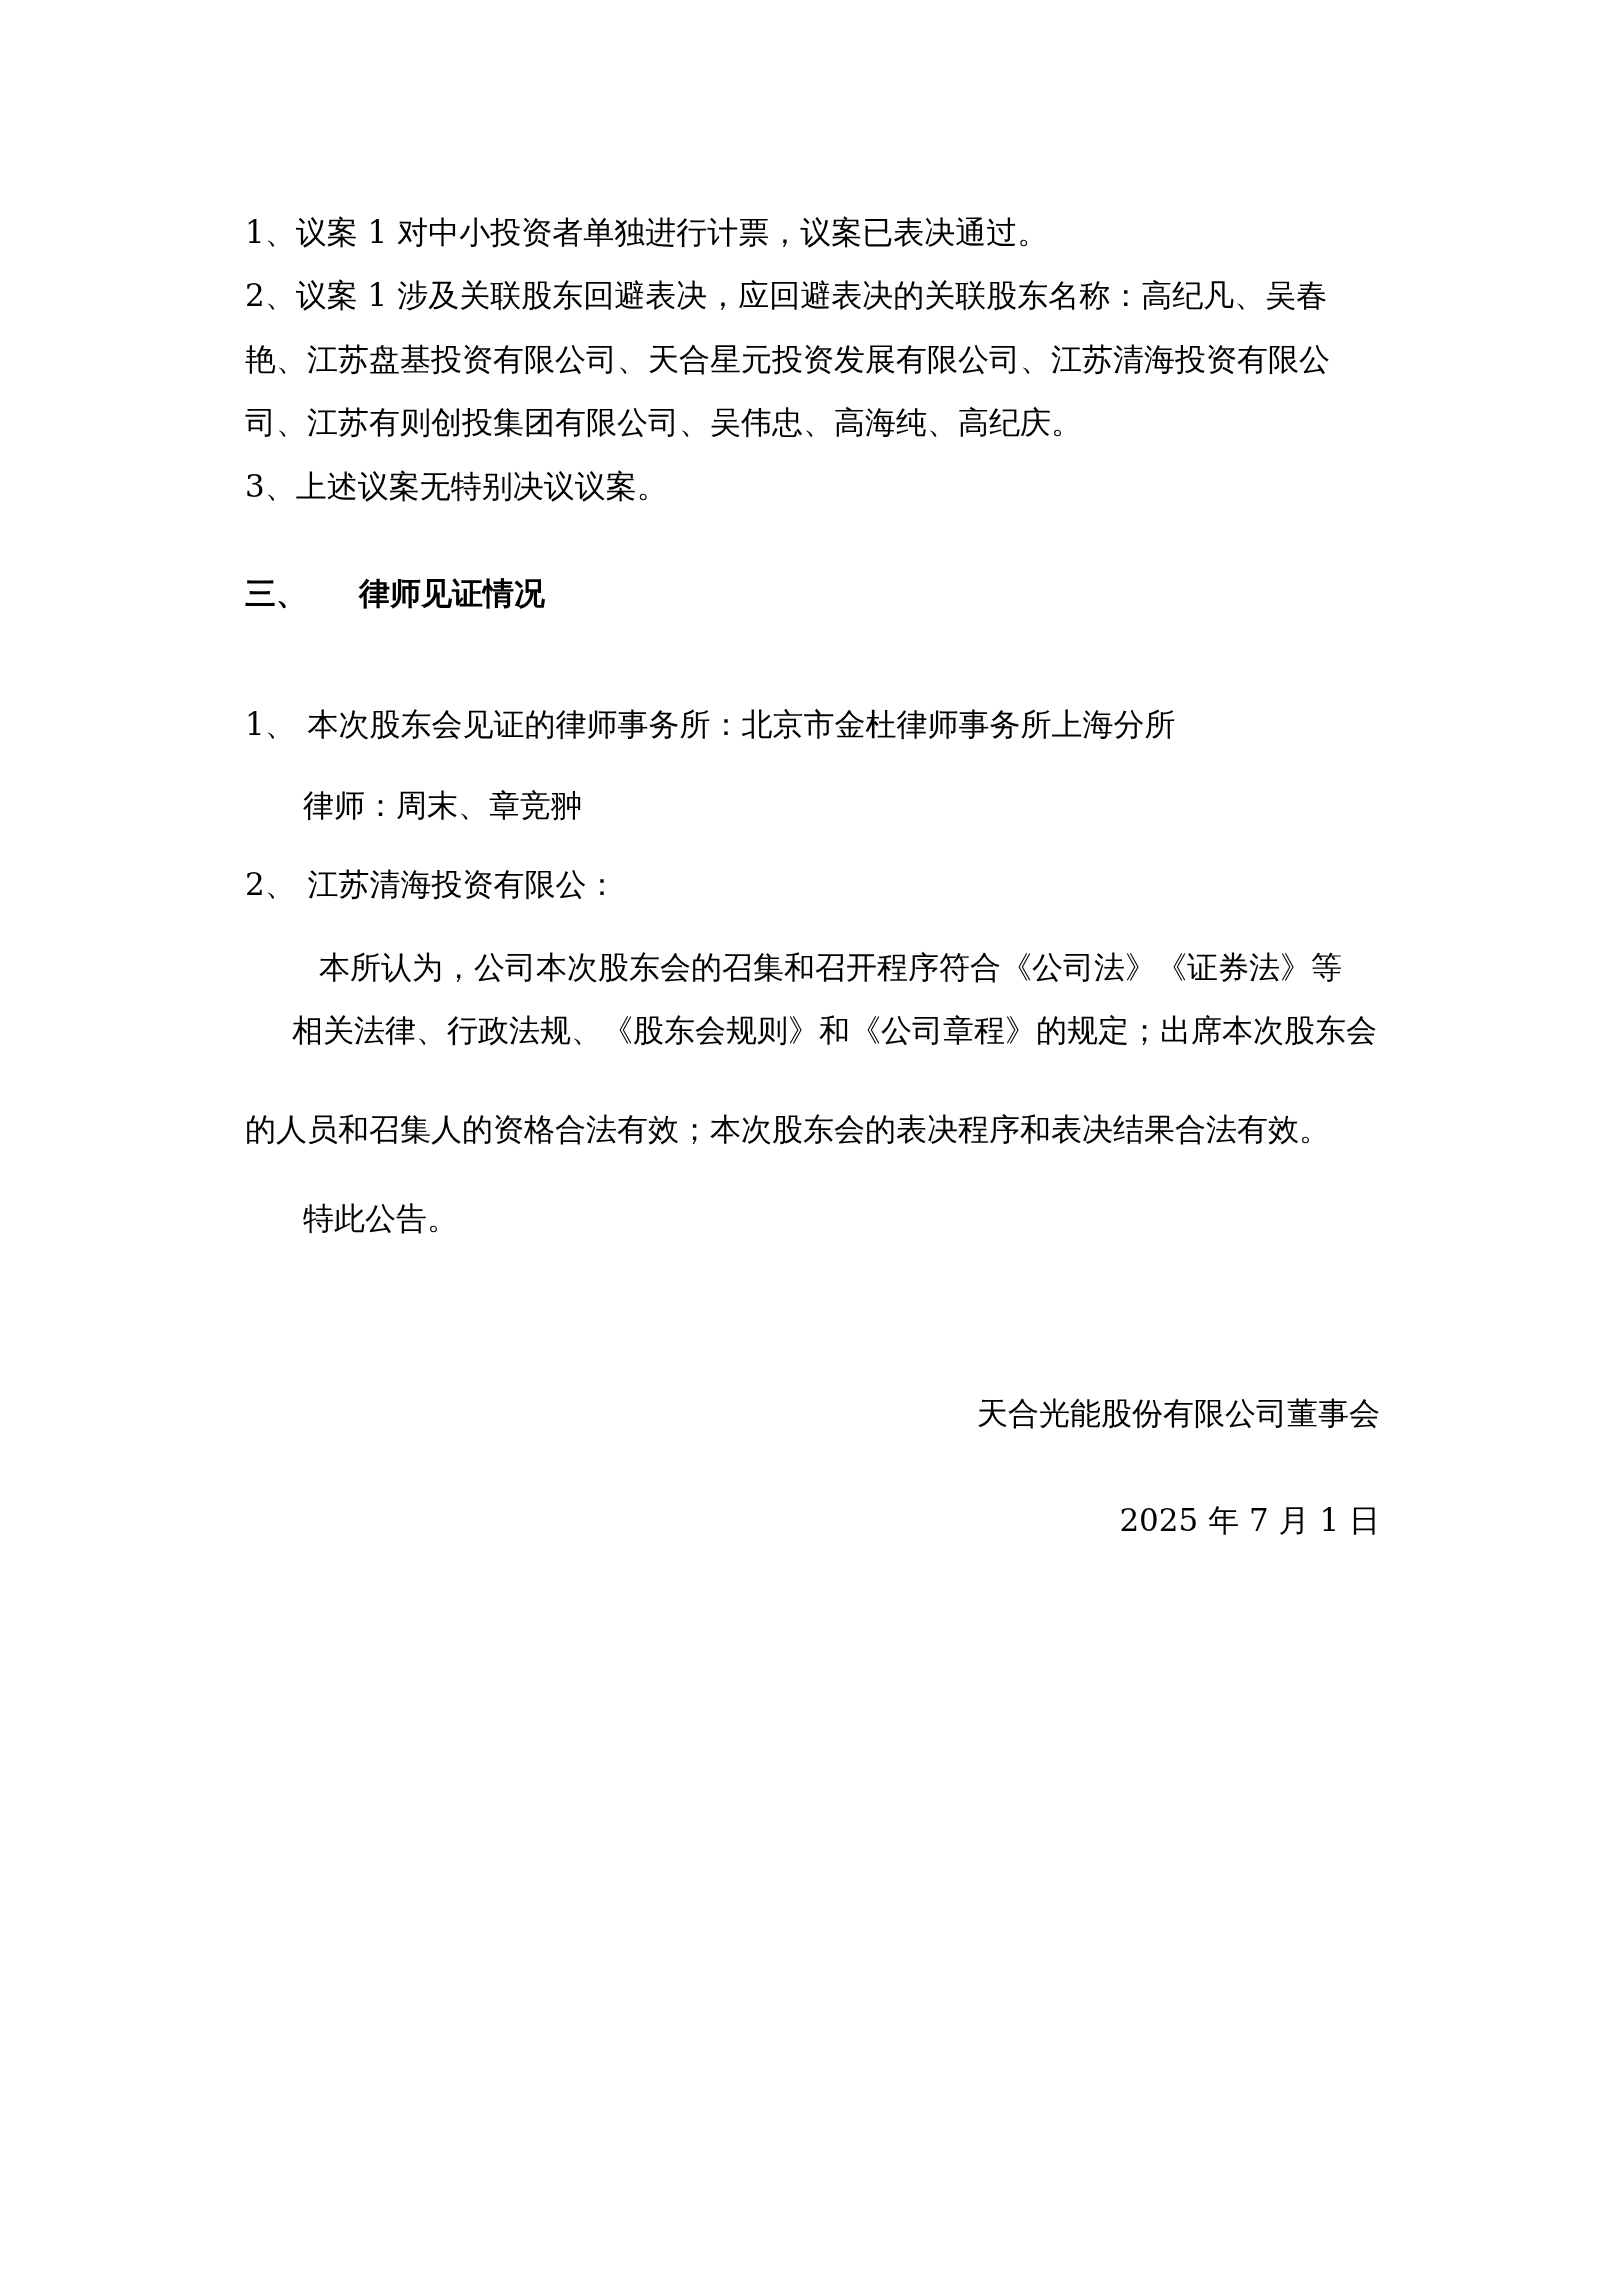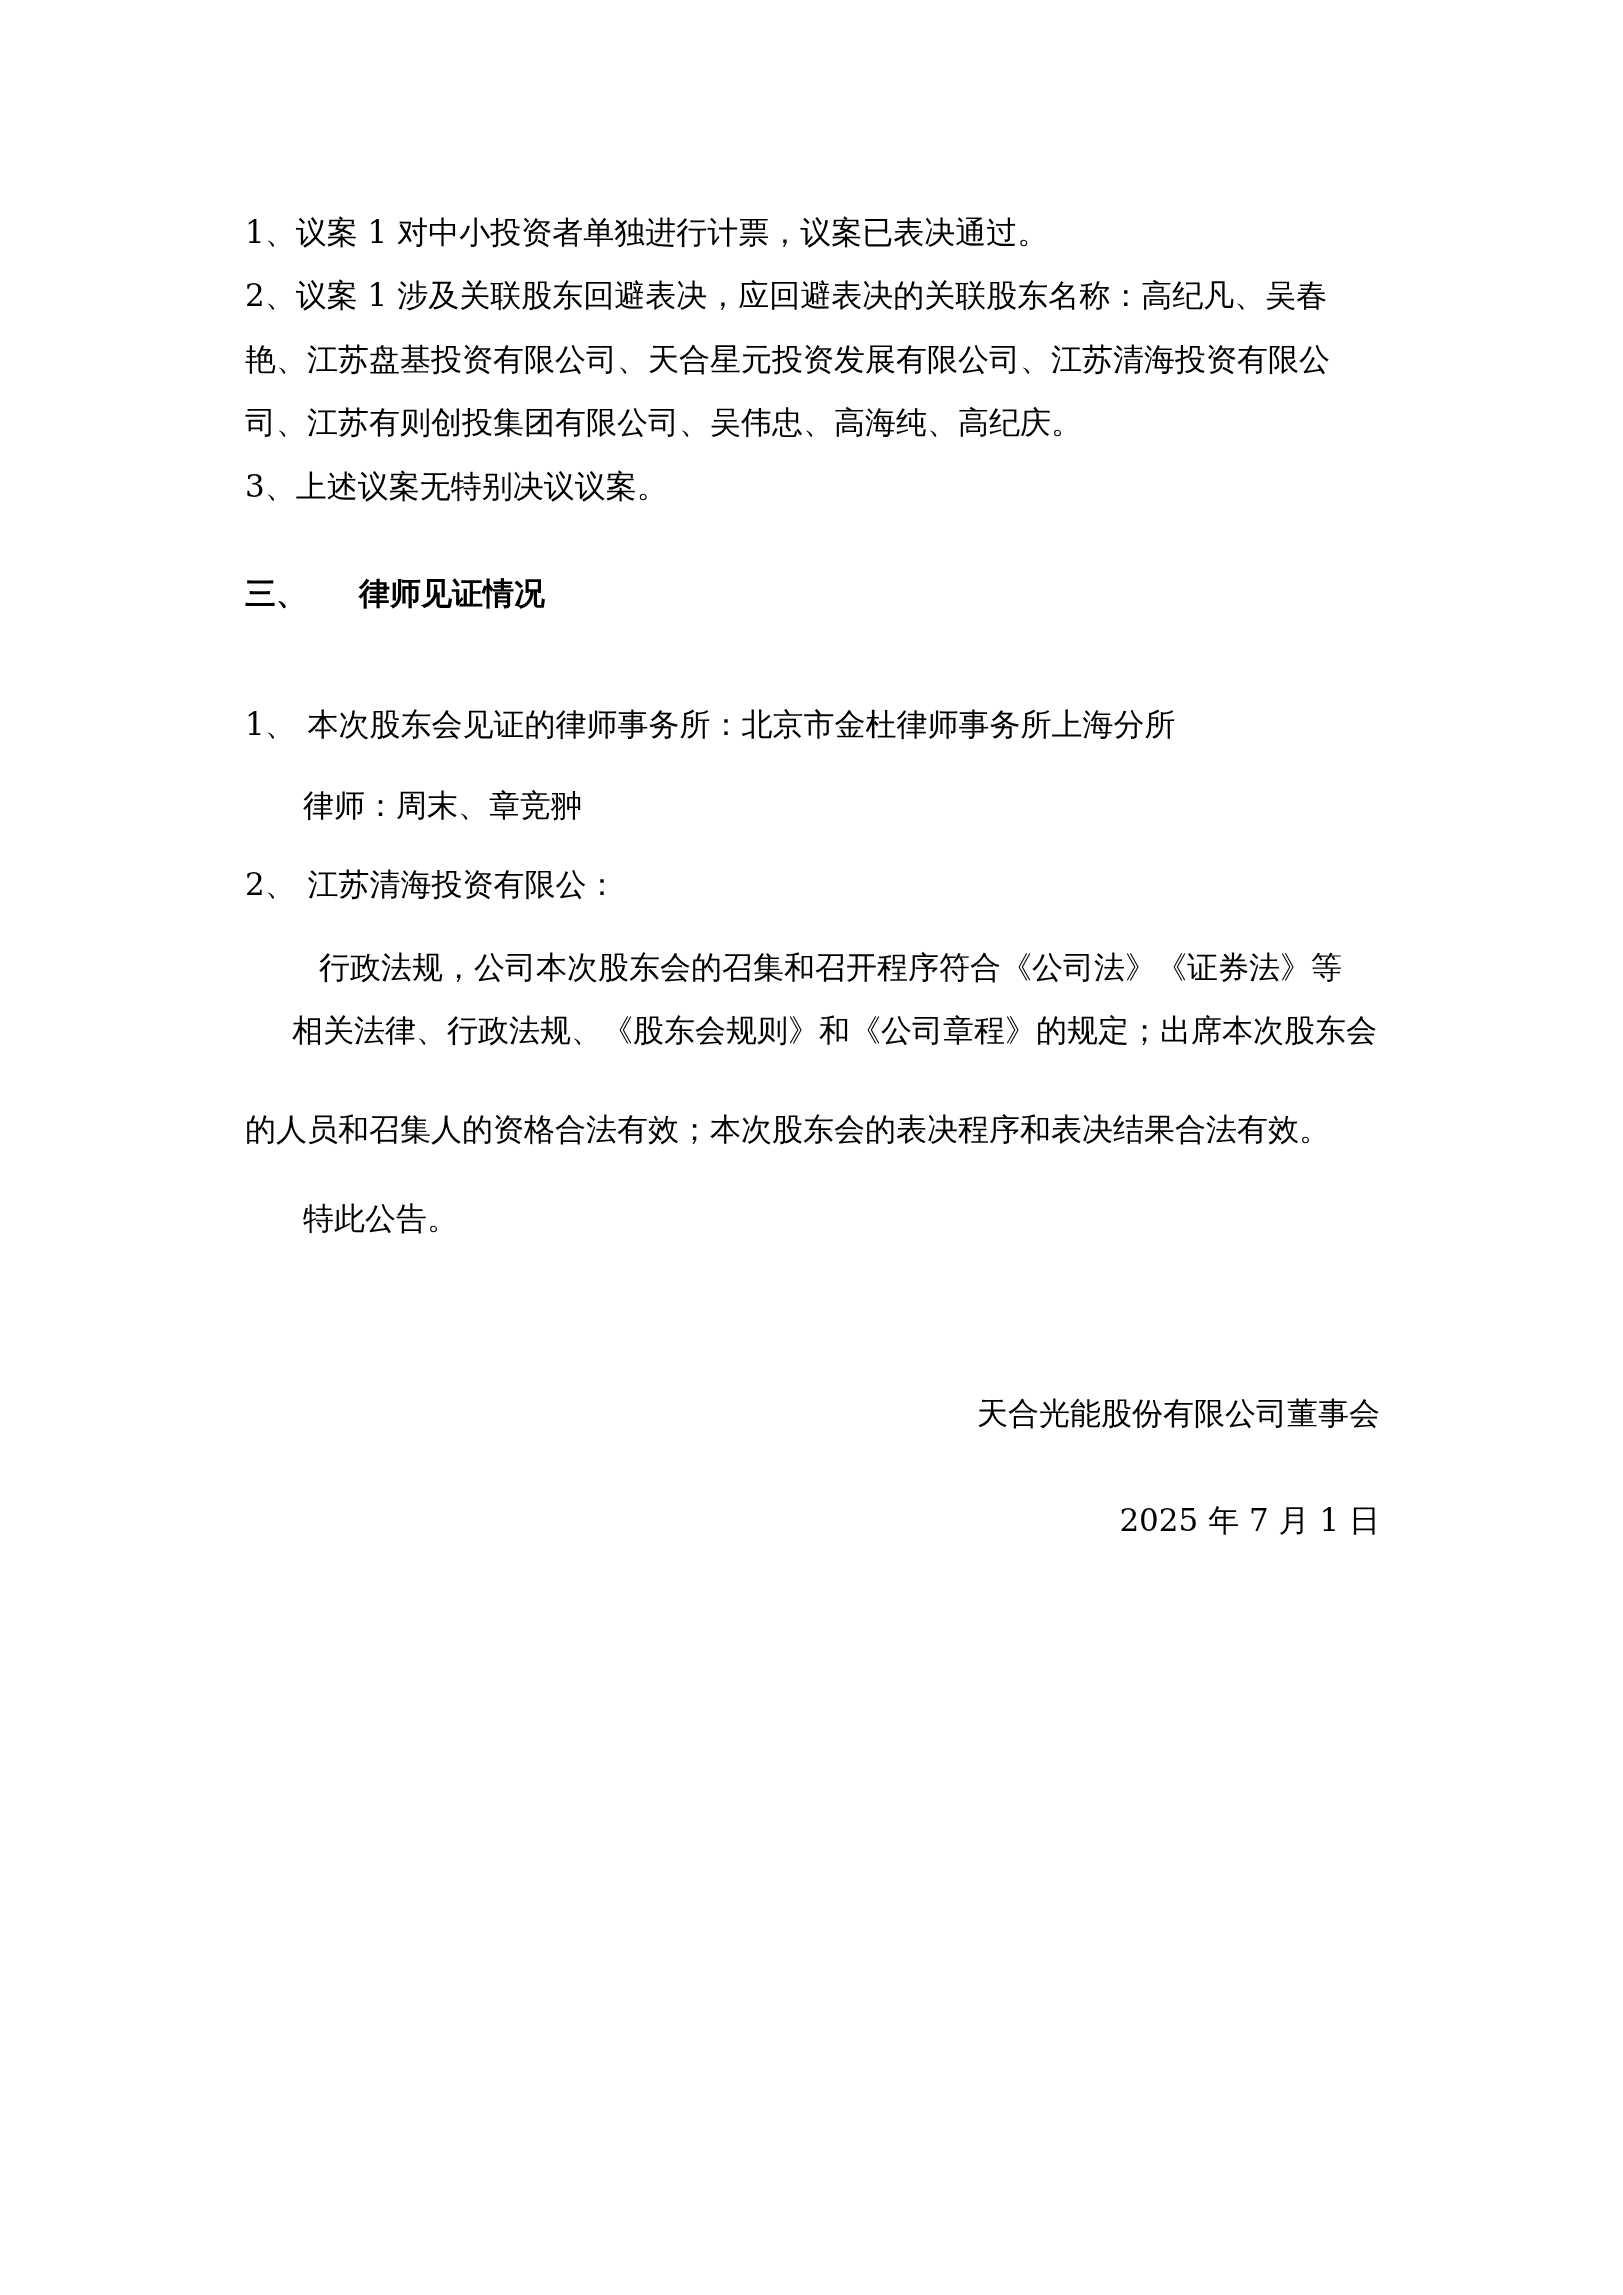--- a/index.html
+++ b/index.html
@@ -26,21 +26,21 @@
 
   <div class="line" style="top:705px;">
     <span>1、</span><span style="display:inline-block;width:11.8px;"></span><span>本次股东会见证的律师事务所：北京市金杜律师事务所上海分所</span>
   </div>
   <div class="line" style="top:786px; left:303px;font-family:Liberation Serif, serif;">律师：周末、章竞翀</div>
 
   <div class="line" style="top:865px;">
     <span>2、</span><span style="display:inline-block;width:11.8px;"></span><span>江苏清海投资有限公：</span>
   </div>
 
-  <div class="line" style="top:948px; left:319px;">行政法规，公司本次股东会的召集和召开程序符合《公司法》《证券法》等</div>
+  <div class="line" style="top:948px; left:319px;">本所认为，公司本次股东会的召集和召开程序符合《公司法》《证券法》等</div>
   <div class="line" style="top:1011px;margin-left:47px;">相关法律、行政法规、《股东会规则》和《公司章程》的规定；出席本次股东会</div>
   <div class="line" style="top:1074px;margin-top:36px;">的人员和召集人的资格合法有效；本次股东会的表决程序和表决结果合法有效。</div>
 
   <div class="line" style="top:1199px; left:303px;">特此公告。</div>
 
   <div class="line right" style="top:1394px;">天合光能股份有限公司董事会</div>
   <div class="line right" style="top:1477px;margin-top:24px;">2025 年 7 月 1 日</div>
 
 </div>
 

